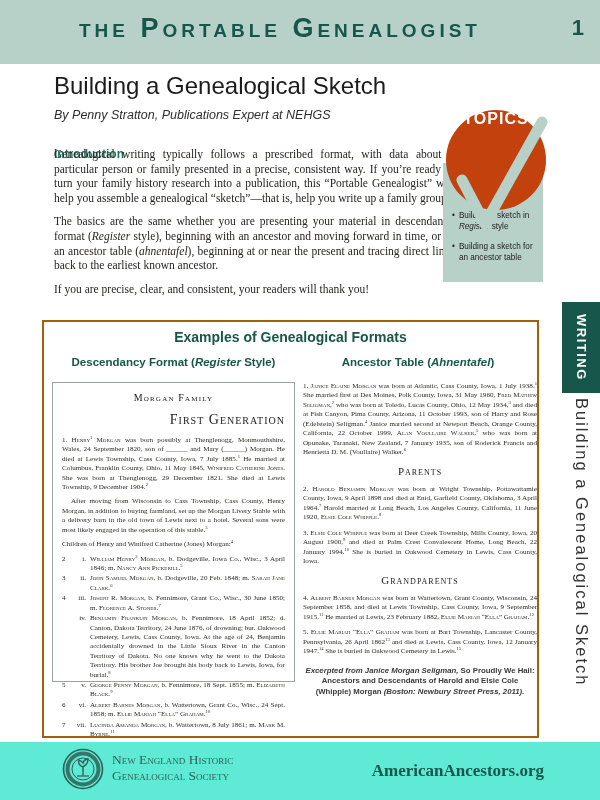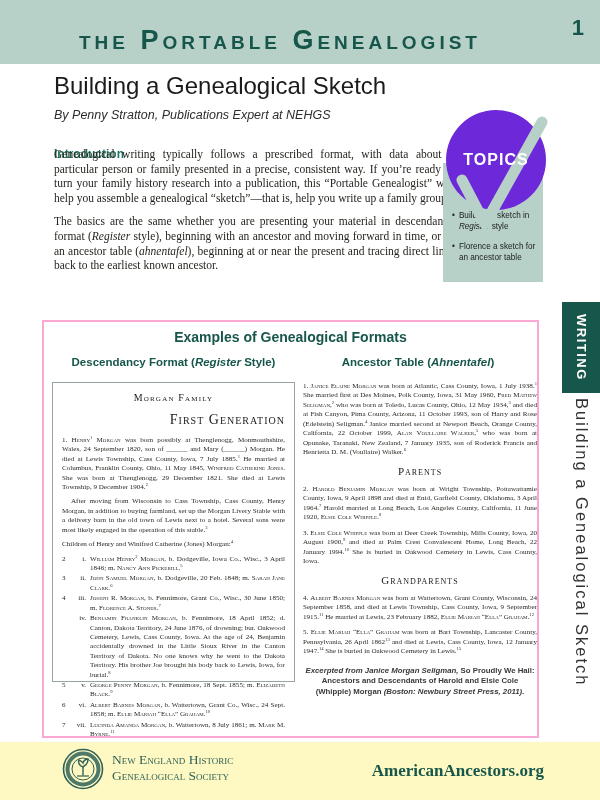--- a/index.html
+++ b/index.html
@@ -4,47 +4,47 @@
 <style>
   html,body{margin:0;padding:0;}
   body{width:600px;height:800px;position:relative;background:#ffffff;overflow:hidden;
        font-family:"Liberation Sans",sans-serif;}
   sc{font-variant:small-caps;}
   sup{font-size:65%;line-height:0;}
 
   
   .header{position:absolute;left:0;top:0;width:600px;height:64px;background:#b7d1c8;}
   .brand{position:absolute;left:40px;top:13px;width:480px;text-align:center;white-space:nowrap;
-         font-variant:small-caps;font-weight:bold;font-size:27px;letter-spacing:4px;color:#17564a;margin-top:12px;}
+         font-variant:small-caps;font-weight:bold;font-size:27px;letter-spacing:4px;color:#17564a;}
   .page-num{position:absolute;right:16px;top:15px;font-size:22px;font-weight:bold;color:#17564a;}
 
   
   .page-title{position:absolute;left:54px;top:72px;font-size:24px;color:#1b1b1b;}
   .byline{position:absolute;left:54px;top:108px;font-size:12.5px;font-style:italic;color:#2e2e2e;}
 
   
   .intro-heading{position:absolute;left:54px;top:131px;font-size:12px;font-weight:bold;color:#20705f;margin-top:16px;}
   .intro-text{position:absolute;left:54px;top:147px;width:400px;
               font-family:"Liberation Serif",serif;font-size:11.5px;line-height:1.27;
               color:#26251f;text-align:justify;}
   .intro-text p{margin:0 0 9px 0;}
 
   
   .topics-box{position:absolute;left:443px;top:163px;width:100px;height:119px;background:#b7d1c8;
               box-sizing:border-box;padding:48px 6px 0 9px;}
   .topic-item{font-size:8.2px;line-height:1.3;color:#222;margin-bottom:10px;display:flex;}
   .topic-bullet{margin-right:4px;font-size:8.2px;color:#222;}
   .topics-circle{position:absolute;left:446px;top:110px;width:100px;height:100px;border-radius:50%;
-                 background:#6d28d9;display:flex;align-items:center;justify-content:center;}
+                 background:#c2410c;display:flex;justify-content:center;}
   .topics-label{color:#ffffff;font-weight:bold;font-size:16px;letter-spacing:1px;position:relative;z-index:3;}
   .check-svg{position:absolute;left:440px;top:102px;width:120px;height:150px;pointer-events:none;}
 
   
   .examples{position:absolute;left:42px;top:320px;width:497px;height:418px;box-sizing:border-box;
-            border:2px solid #f9a8d4;background:#ffffff;}
+            border:2px solid #a16207;background:#ffffff;}
   .examples-title{position:absolute;left:0;top:7px;width:100%;text-align:center;
                   font-size:14px;font-weight:bold;color:#17564a;}
   .col-head{position:absolute;top:34px;font-size:11.5px;font-weight:bold;color:#17564a;text-align:center;}
   .col-head.left{left:8px;width:243px;}
   .col-head.right{left:255px;width:238px;}
   .serif-small{font-family:"Liberation Serif",serif;font-size:7.1px;line-height:1.33;color:#2a2a24;
                text-align:justify;}
   .register-box{position:absolute;left:8px;top:60px;width:243px;height:300px;box-sizing:border-box;
                 border:1px solid #97a5a0;padding:7px 9px;}
   .family-title{text-align:center;font-variant:small-caps;font-size:10px;letter-spacing:1.2px;
@@ -66,21 +66,21 @@
 
   
   .writing-tab{position:absolute;left:562px;top:302px;width:38px;height:91px;background:#17564a;
                display:flex;align-items:center;justify-content:center;}
   .writing-tab span{writing-mode:vertical-rl;color:#ffffff;font-weight:bold;font-size:13px;letter-spacing:1.5px;}
   .sidebar-title{position:absolute;left:562px;top:398px;width:38px;height:330px;
                  display:flex;justify-content:center;}
   .sidebar-title span{writing-mode:vertical-rl;font-size:16.5px;letter-spacing:2px;color:#333;}
 
   
-  .footer{position:absolute;left:0;top:742px;width:600px;height:58px;background:#fef9c3;}
+  .footer{position:absolute;left:0;top:742px;width:600px;height:58px;background:#5eead4;}
   .seal{position:absolute;left:62px;top:6px;width:42px;height:42px;}
   .org-name{position:absolute;left:112px;top:10px;font-family:"Liberation Serif",serif;
             font-variant:small-caps;font-size:13.5px;line-height:1.2;color:#2f6157;}
   .website{position:absolute;right:56px;top:19px;font-family:"Liberation Serif",serif;
            font-weight:bold;font-size:17px;color:#17564a;text-decoration:none;}
 </style>
 </head>
 <body>
 
 <div class="header">
@@ -88,30 +88,31 @@
   <div class="page-num">1</div>
 </div>
 
 <div class="page-title">Building a Genealogical Sketch</div>
 <div class="byline">By Penny Stratton, Publications Expert at NEHGS</div>
 
 <div class="intro-heading">Introduction</div>
 <div class="intro-text">
   <p>Genealogical writing typically follows a prescribed format, with data about a particular person or family presented in a precise, consistent way. If you’re ready to turn your family history research into a publication, this “Portable Genealogist” will help you assemble a genealogical “sketch”—that is, help you write up a family group.</p>
   <p>The basics are the same whether you are presenting your material in descendancy format (<i>Register</i> style), beginning with an ancestor and moving forward in time, or as an ancestor table (<i>ahnentafel</i>), beginning at or near the present and tracing direct lines back to the earliest known ancestor.</p>
+  <p>If you are precise, clear, and consistent, your readers will thank you!</p>
 </div>
 
 <div class="topics-box">
   <div class="topic-item">
     <span class="topic-bullet">•</span>
     <span>Building a sketch in <i>Register</i> style</span>
   </div>
   <div class="topic-item">
     <span class="topic-bullet">•</span>
-    <span>Florence a sketch for an ancestor table</span>
+    <span>Building a sketch for an ancestor table</span>
   </div>
 </div>
 <div class="topics-circle">
   <span class="topics-label">TOPICS</span>
 </div>
 <svg class="check-svg" viewBox="0 0 120 150">
   <polyline points="22,78 45,122 102,20" fill="none" stroke="#b7d1c8" stroke-width="11" stroke-linecap="round" stroke-linejoin="round"></polyline>
 </svg>
 
 <div class="examples">

